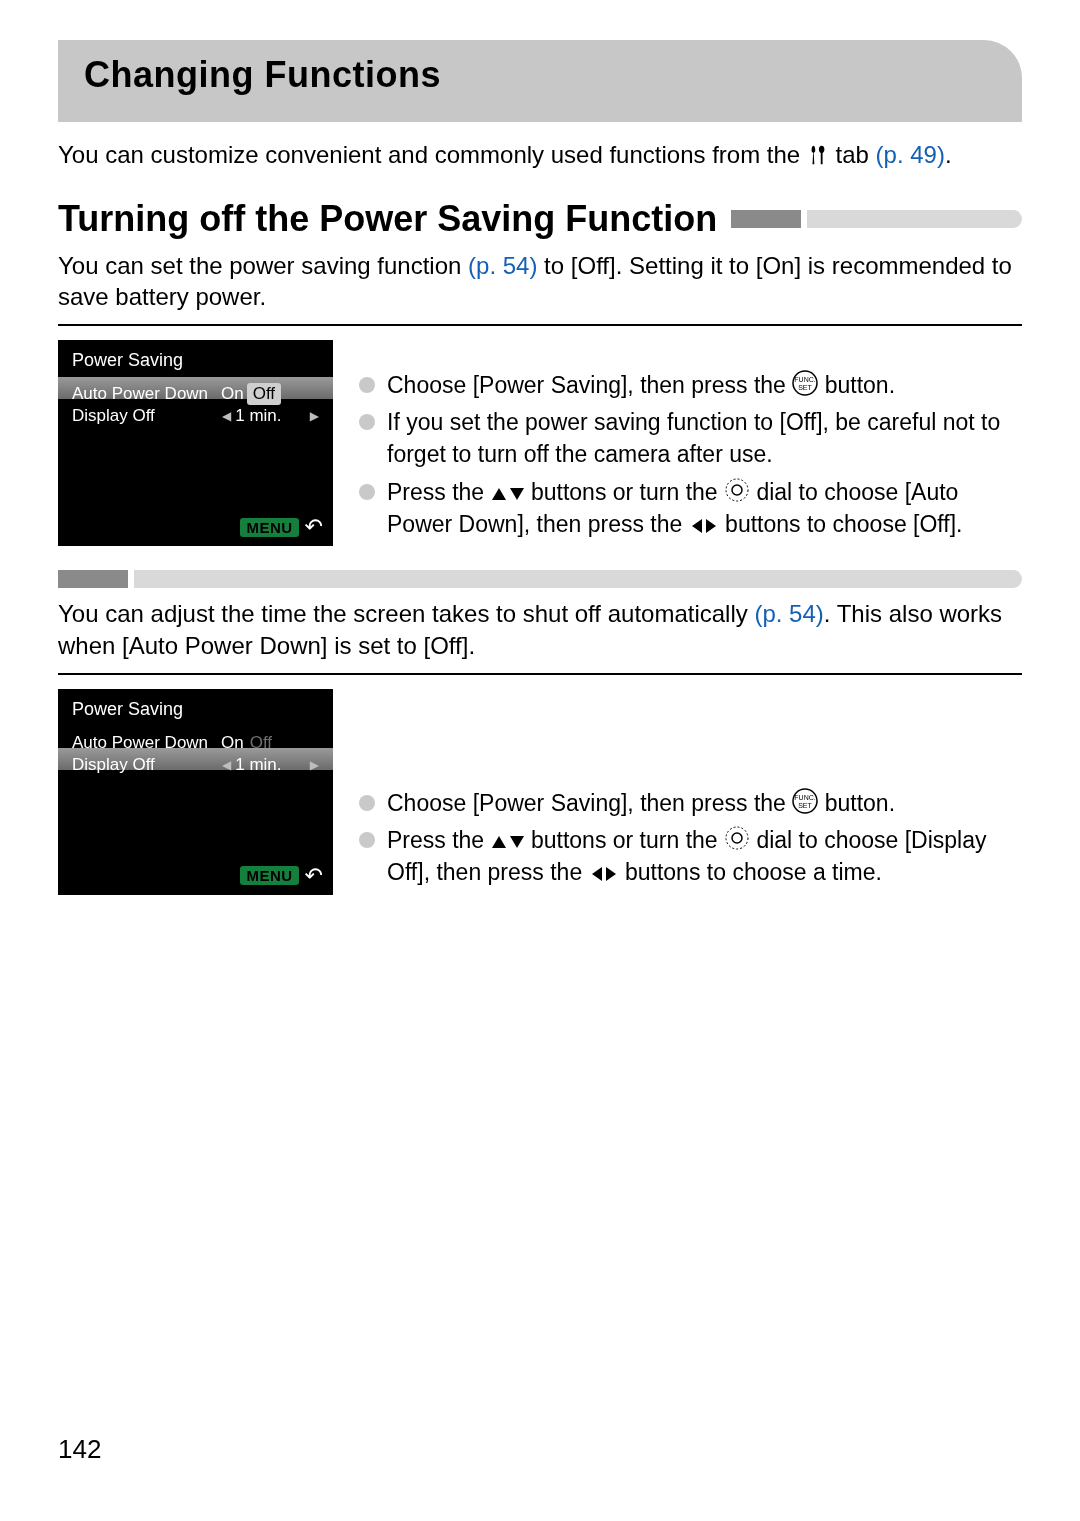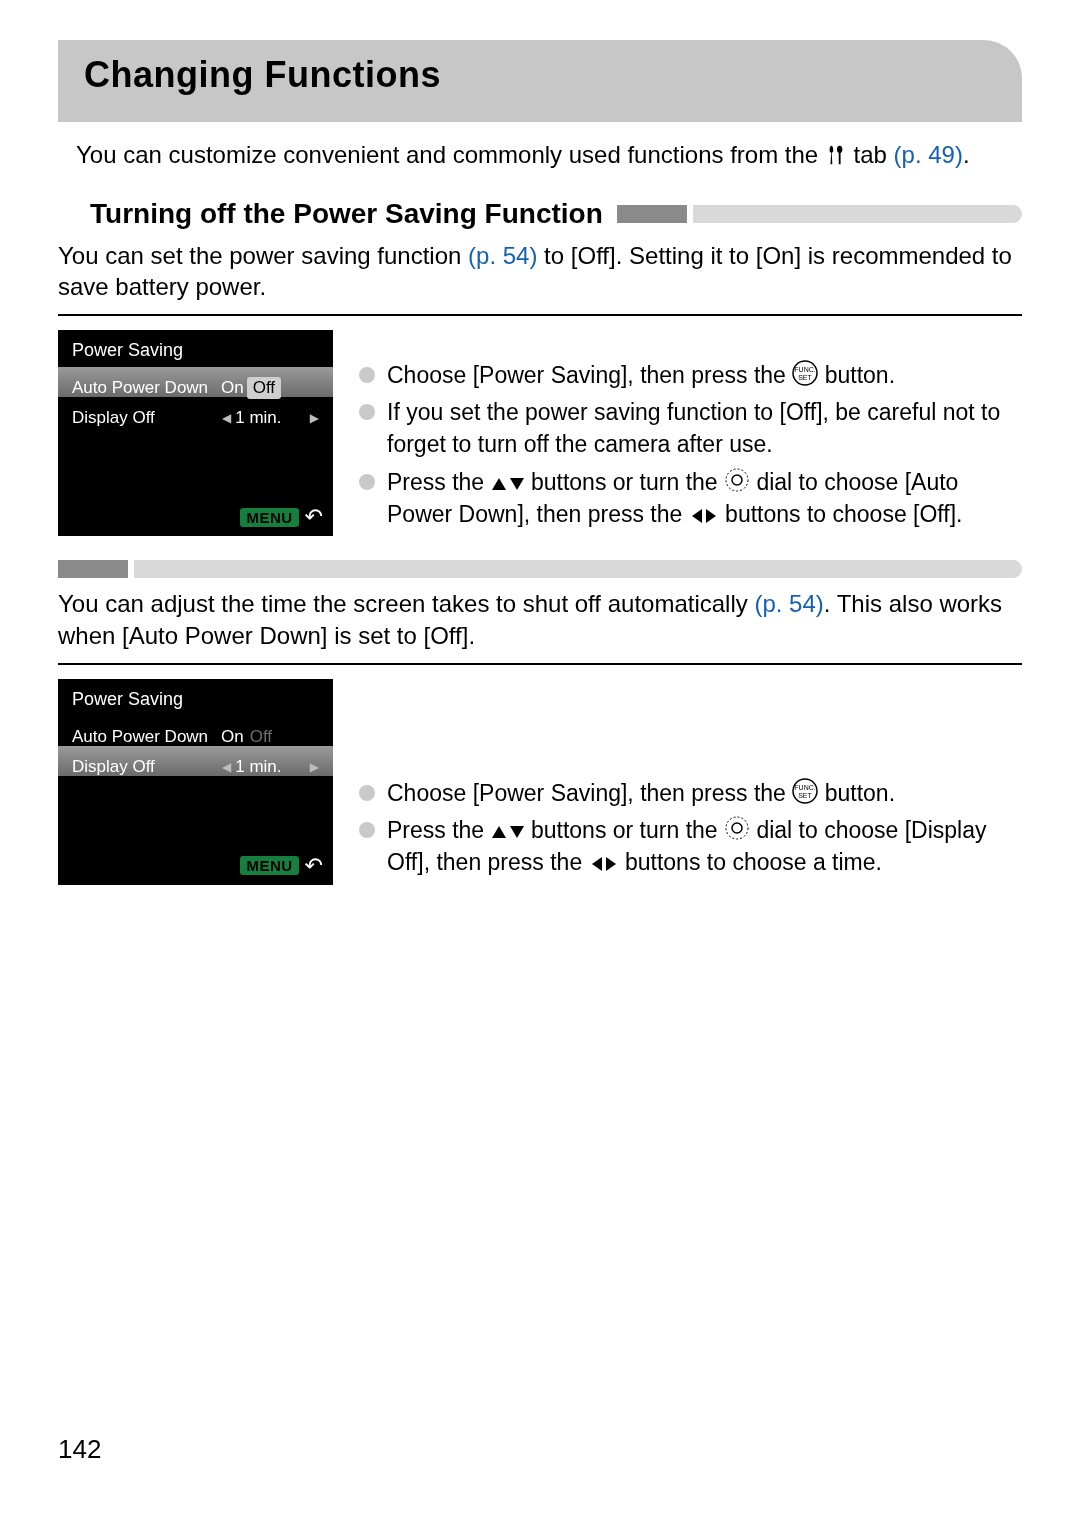--- a/index.html
+++ b/index.html
@@ -23,36 +23,34 @@
   .banner-title {
     font-size: 36px;
     font-weight: 900;
     letter-spacing: 0.5px;
     font-family: Arial Black, Arial, sans-serif;
   }
   .intro {
     font-size: 24px;
     line-height: 1.25;
     margin-bottom: 28px;
-    margin-left: 18px;
   }
   .ref { color: #1560b5; }
   .tools-icon svg { vertical-align: -2px; }
   .section-heading {
     display: flex;
     align-items: center;
     gap: 14px;
     margin-bottom: 10px;
   }
   .section-heading h2 {
-    font-size: 28px;
+    font-size: 36px;
     font-weight: 900;
     font-family: Arial Black, Arial, sans-serif;
     white-space: nowrap;
-    margin-left: 32px;
   }
   .bar-wrap { flex: 1; height: 18px; display: flex; }
   .bar-dark { flex: 0 0 70px; background: #8a8a8a; }
   .bar-light { flex: 1; background: #d9d9d9; border-top-right-radius: 10px; border-bottom-right-radius: 10px; margin-left: 6px;}
   .section-text {
     font-size: 24px;
     line-height: 1.3;
     margin-bottom: 12px;
   }
   hr.sep {
@@ -79,21 +77,21 @@
     font-family: Arial, sans-serif;
   }
   .lcd-title {
     font-size: 18px;
     padding: 10px 14px 6px 14px;
   }
   .lcd-row {
     display: flex;
     align-items: center;
     font-size: 17px;
-    height: 30px;
+    height: 22px;
     padding: 12px 10px 0 14px;
   }
   .lcd-row.hl {
     background: linear-gradient(#9a9a9a,#6b6b6b);
   }
   .lcd-label { flex: 0 0 146px; }
   .opt { padding: 0 3px; }
   .opt.sel { background: #cfcfcf; color:#000; border-radius:3px; padding:1px 6px; }
   .opt.dim { color: #6e6e6e; }
   .lcd-row .tri-l, .lcd-row .tri-r { font-size: 12px; color:#bdbdbd; padding:0 4px;}

